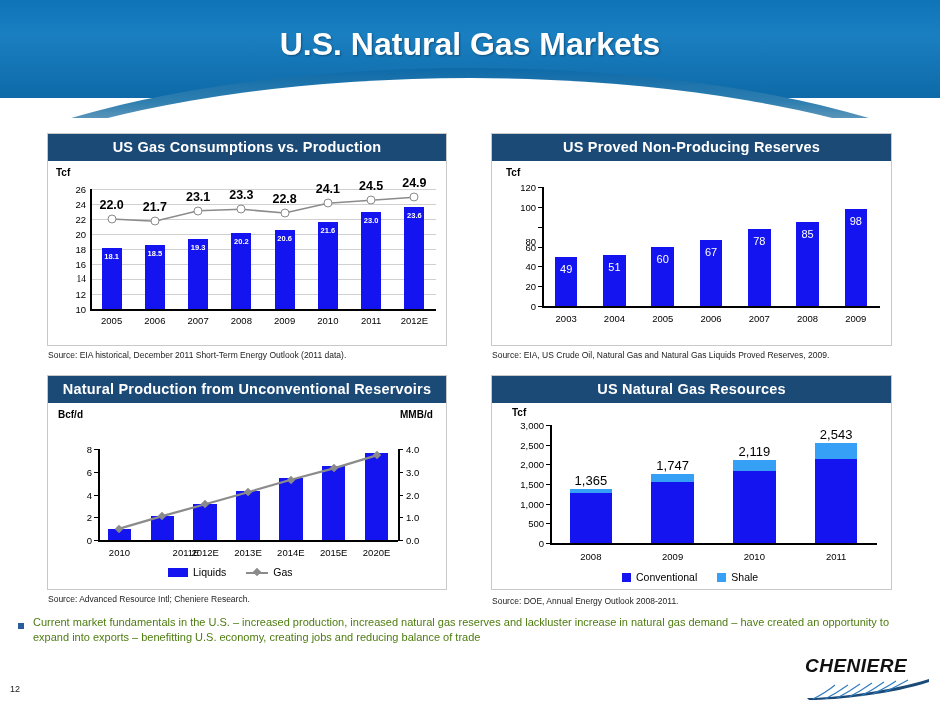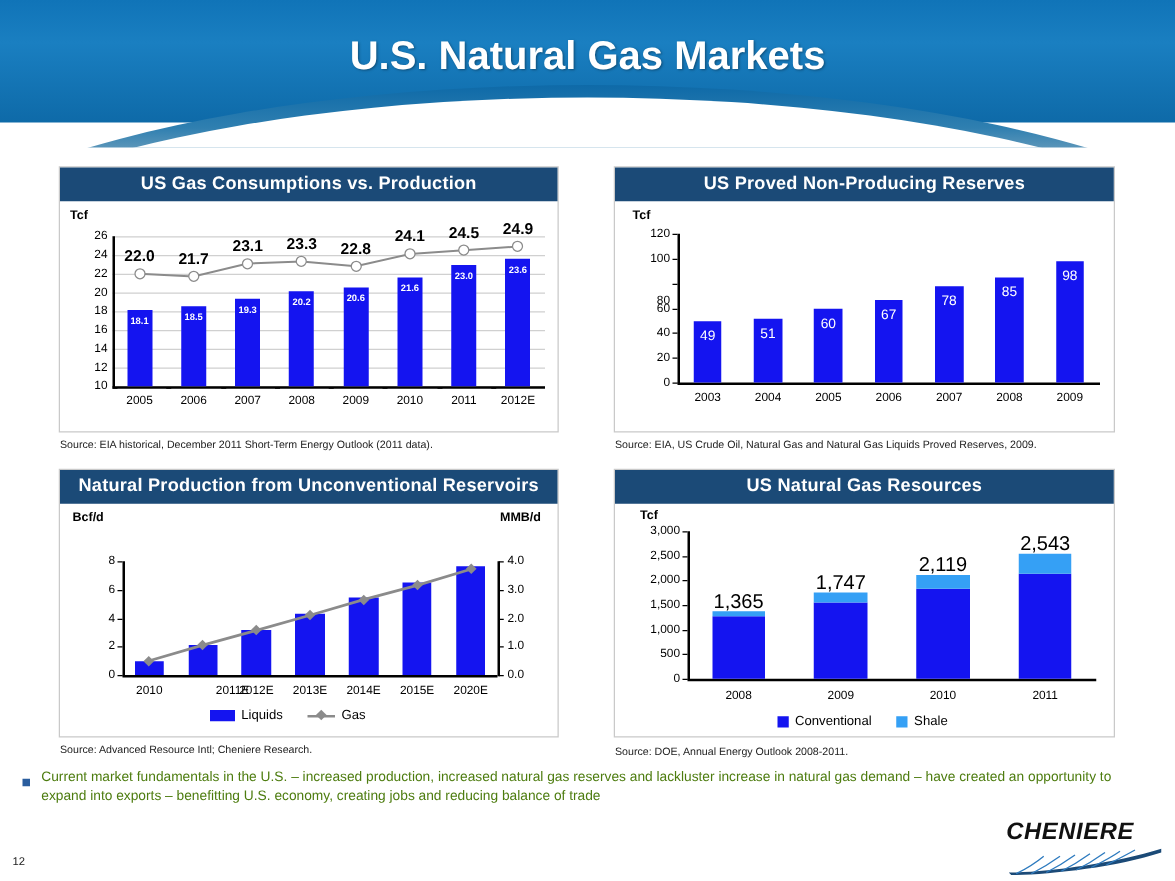--- a/index.html
+++ b/index.html
@@ -50,21 +50,21 @@
   .xlab{position:absolute;font-size:9.5px;color:#000;text-align:center;transform:translateX(-50%);}
   .gridline{position:absolute;height:1px;background:#d0d0d0;}
   .axisline-y{position:absolute;width:2px;background:#000;}
   .axisline-x{position:absolute;height:2px;background:#000;}
   .tick{position:absolute;width:4px;height:1px;background:#000;}
   .bar{position:absolute;background:#1414f0;}
   .bar-light{position:absolute;background:#35a0f5;}
   .bar-inlabel{position:absolute;color:#fff;font-size:7.5px;font-weight:bold;text-align:center;transform:translateX(-50%);}
   .bar-inlabel-lg{position:absolute;color:#fff;font-size:11px;text-align:center;transform:translateX(-50%);}
   .pt-label{position:absolute;font-size:12.5px;font-weight:bold;color:#000;text-align:center;transform:translateX(-50%);}
-  .val-label{position:absolute;font-size:16px;color:#000;text-align:center;transform:translateX(-50%);}
+  .val-label{position:absolute;font-size:13px;color:#000;text-align:center;transform:translateX(-50%);}
   .marker{position:absolute;width:7px;height:7px;border-radius:50%;background:#fff;border:1.4px solid #8b8b8b;transform:translate(-50%,-50%);}
   .dmarker{position:absolute;width:6px;height:6px;background:#8b8b8b;transform:translate(-50%,-50%) rotate(45deg);}
   .note{position:absolute;font-size:9px;font-weight:bold;text-align:center;color:#000;line-height:1.25;}
 
   .legendbox{
     position:absolute;background:#fff;border:1px solid #7a7a7a;
     padding:3px 7px 3px 5px;font-size:10.5px;line-height:1.45;
   }
   .legendbox .row{display:flex;align-items:center;gap:5px;white-space:nowrap;}
   .sw{width:20px;height:9px;background:#1414f0;display:inline-block;}
@@ -101,21 +101,21 @@
 
 <div class="panel" style="left:47px;top:133px;width:400px;height:213px;">
   <div class="panel-title">US Gas Consumptions vs. Production</div>
   <div class="panel-body" id="chart1" style="height:187px;">
       <div class="axis-unit" style="left:8px;top:6px;">Tcf</div>
       <div class="gridline" style="left:42px;top:148px;width:346px;"></div>
       <div class="ylab" style="left:16px;top:148px;width:22px;">10</div>
       <div class="gridline" style="left:42px;top:133px;width:346px;"></div>
       <div class="ylab" style="left:16px;top:133px;width:22px;">12</div>
       <div class="gridline" style="left:42px;top:118px;width:346px;"></div>
-      <div class="ylab" style="left:16px;top:118px;width:22px;">14</div>
+      <div class="ylab" style="left:16px;top:118px;width:22px;font-family:Liberation Serif, serif;">14</div>
       <div class="gridline" style="left:42px;top:103px;width:346px;"></div>
       <div class="ylab" style="left:16px;top:103px;width:22px;">16</div>
       <div class="gridline" style="left:42px;top:88px;width:346px;"></div>
       <div class="ylab" style="left:16px;top:88px;width:22px;">18</div>
       <div class="gridline" style="left:42px;top:73px;width:346px;"></div>
       <div class="ylab" style="left:16px;top:73px;width:22px;">20</div>
       <div class="gridline" style="left:42px;top:58px;width:346px;"></div>
       <div class="ylab" style="left:16px;top:58px;width:22px;">22</div>
       <div class="gridline" style="left:42px;top:43px;width:346px;"></div>
       <div class="ylab" style="left:16px;top:43px;width:22px;">24</div>

